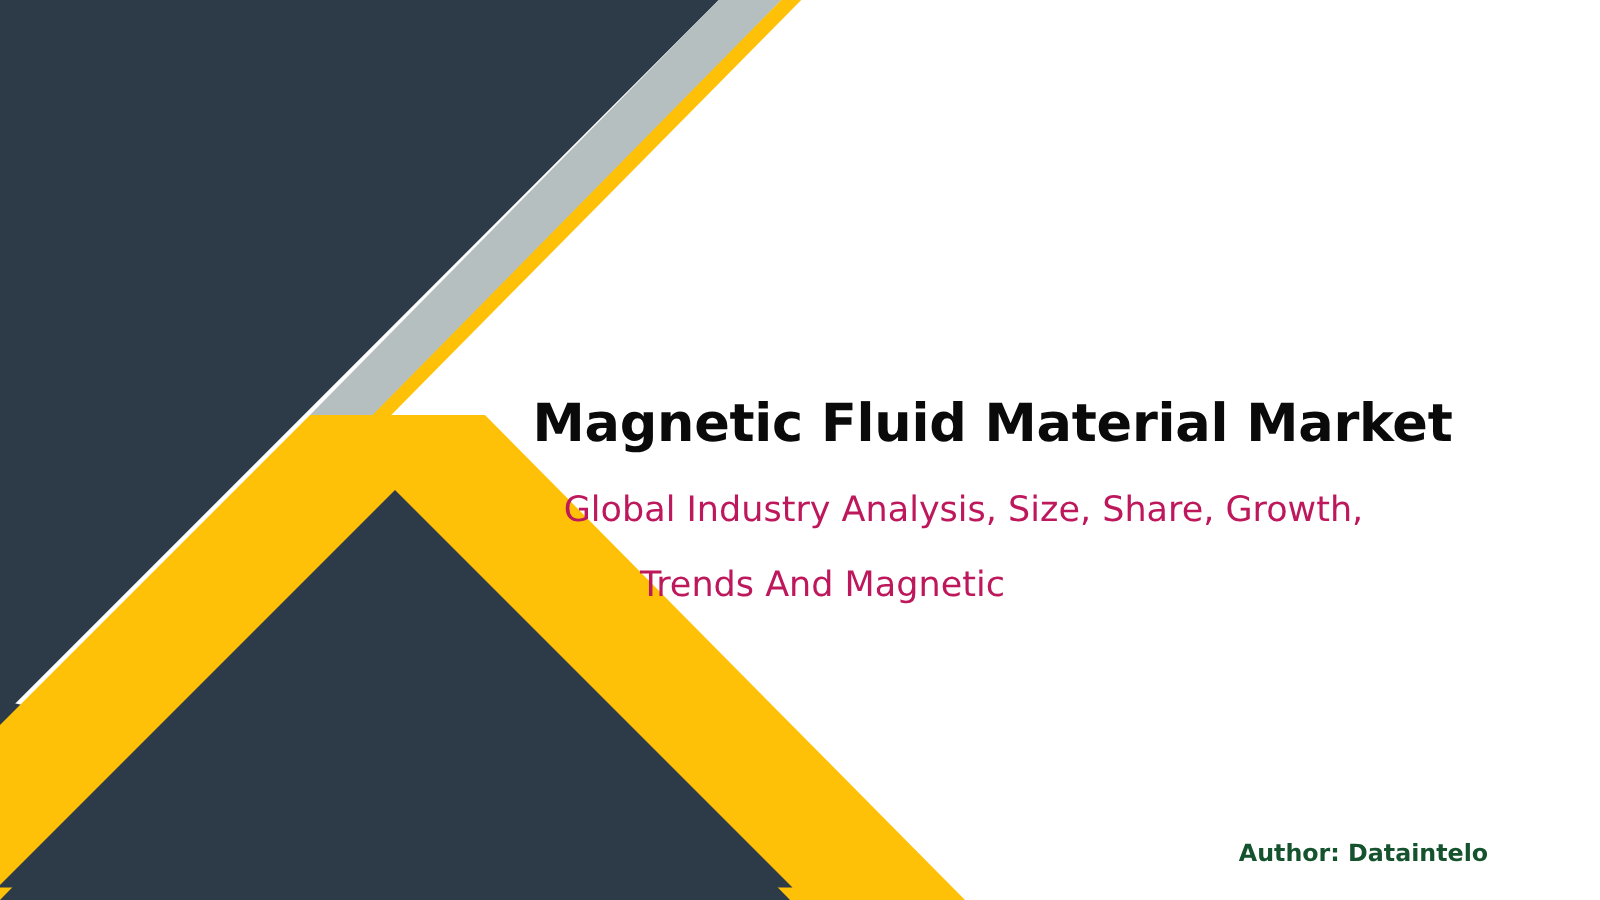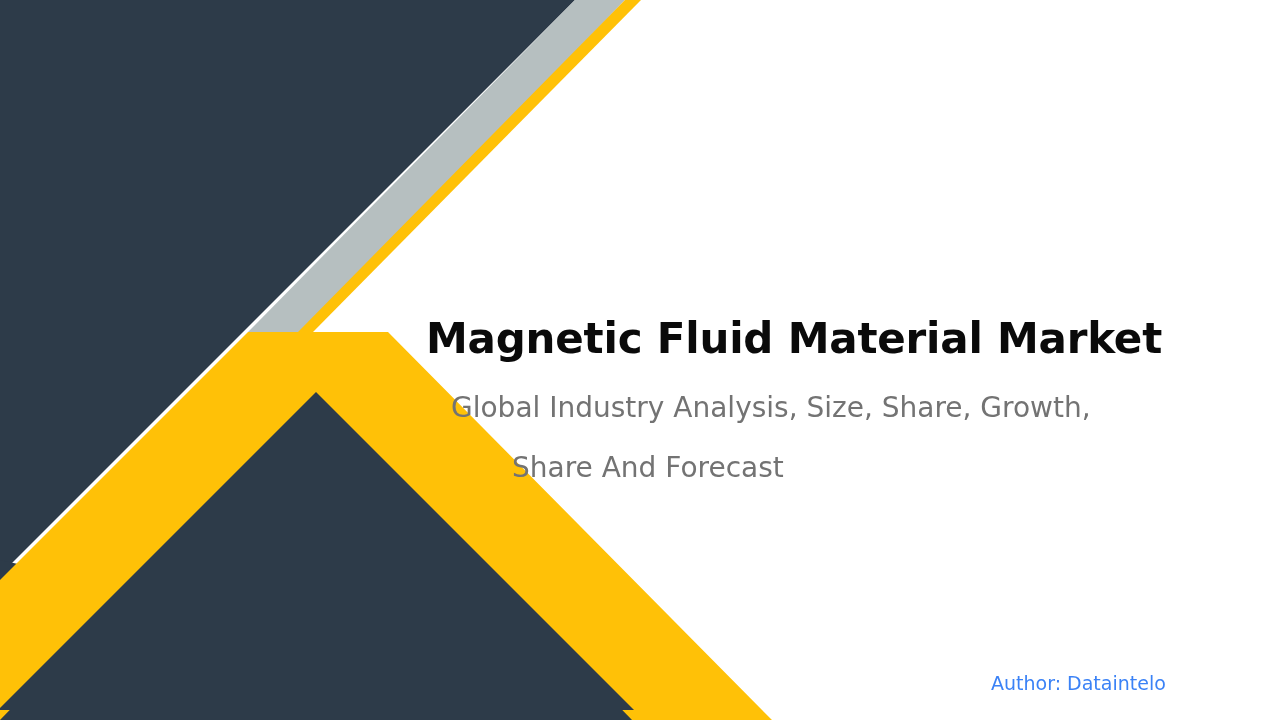--- a/index.html
+++ b/index.html
@@ -55,36 +55,36 @@
 
   .subtitle {
     position: absolute;
     left: 451px;
     top: 378px;
     width: 700px;
     margin: 0;
     font-size: 28px;
     font-weight: normal;
     line-height: 60px;
-    color: #737373;
+    color: #be185d;
   }
 
   .subtitle-line-2 {
     display: block;
     padding-left: 61px;
   }
 
   .author {
     position: absolute;
     left: 991px;
     top: 672px;
     margin: 0;
     font-size: 19px;
-    font-weight: normal;
-    color: #3b82f6;
+    font-weight: bold;
+    color: #14532d;
     white-space: nowrap;
   }
 </style>
 </head>
 <body>
 
 <div class="slide">
 
   <svg class="bg-art" viewBox="0 0 1280 720" width="1280" height="720" xmlns="http://www.w3.org/2000/svg">
 
@@ -103,20 +103,20 @@
     <polygon points="316,392 634,710 0,710 0,708" fill="#2d3b49"></polygon>
 
   </svg>
 
   <div class="content">
 
     <h1 class="title">Magnetic Fluid Material Market</h1>
 
     <p class="subtitle">
       <span>Global  Industry Analysis, Size, Share, Growth,</span>
-      <span class="subtitle-line-2">Share  And Forecast</span>
+      <span class="subtitle-line-2">Trends  And Magnetic</span>
     </p>
 
     <p class="author">Author: Dataintelo</p>
 
   </div>
 
 </div>
 
 </body></html>

